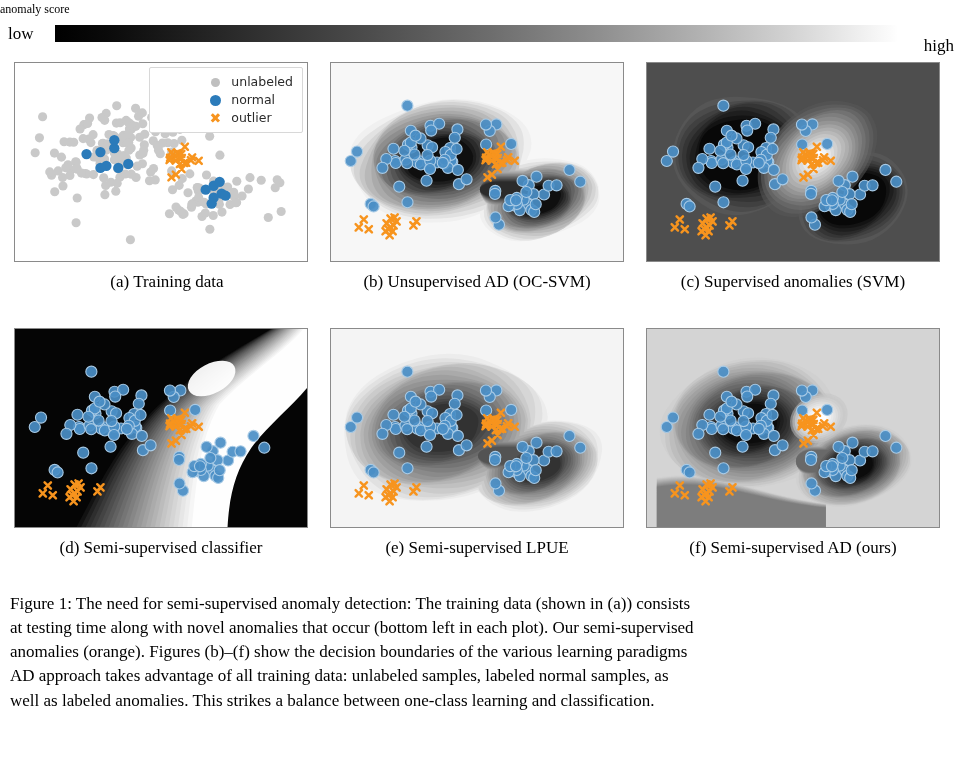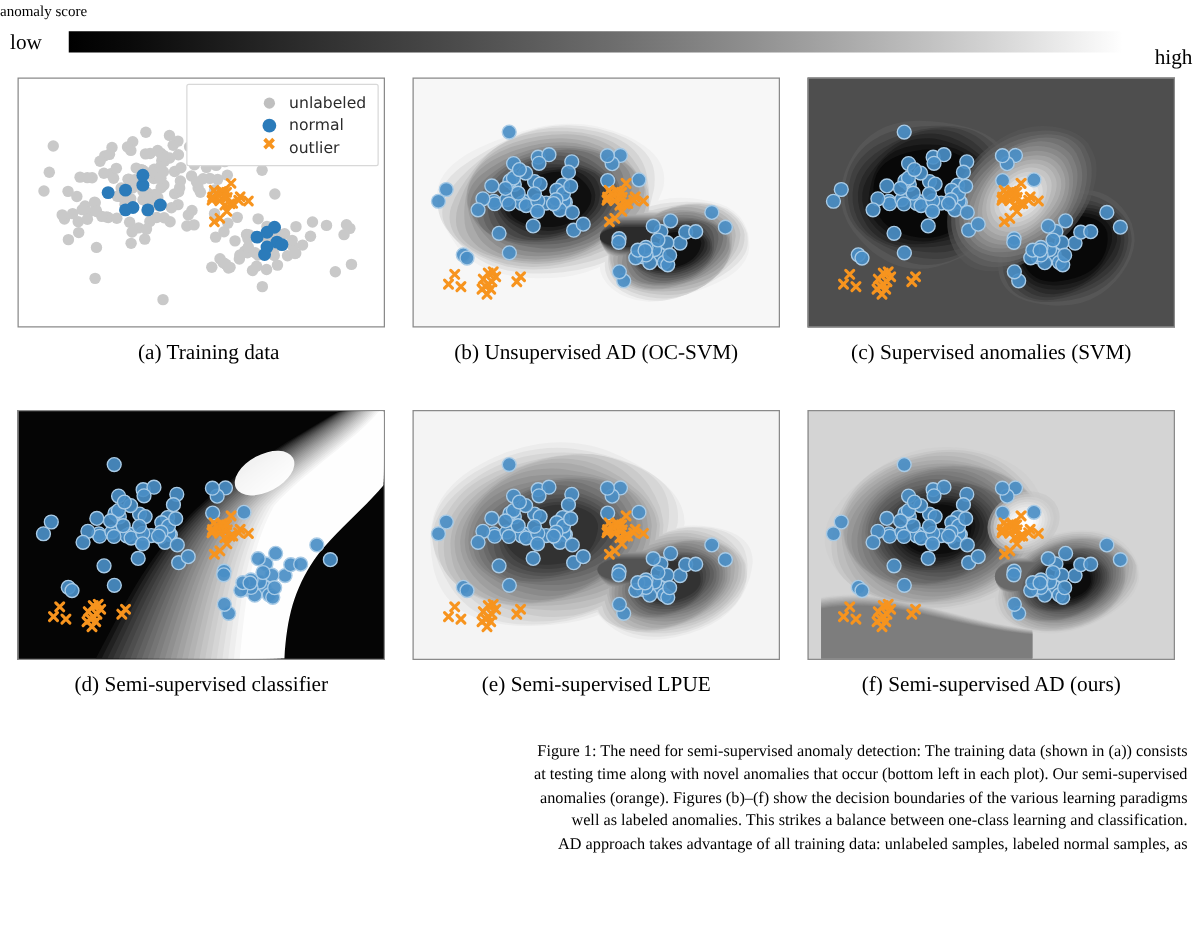--- a/index.html
+++ b/index.html
@@ -45,30 +45,30 @@
   #c-f{left:646px;top:538px;text-align:center;}
   .plotsvg{position:absolute;left:0;top:0;width:100%;height:100%;display:block;}
   
   #legend{
     position:absolute;right:4px;top:4px;
     background:#ffffff;border:1px solid #d8d8d8;border-radius:2px;
     padding:5px 9px 5px 7px;
     font-family:"DejaVu Sans",sans-serif;font-size:12.5px;color:#2b2b2b;
     line-height:1.45;
   }
-  .lg-row{display:flex;align-items:flex-start;white-space:nowrap;margin-left:48px;}
+  .lg-row{display:flex;align-items:center;white-space:nowrap;margin-left:48px;}
   .lg-mark{width:20px;text-align:center;margin-right:6px;display:inline-block;}
   .dotg{display:inline-block;width:9px;height:9px;border-radius:50%;background:#bfbfbf;vertical-align:middle;}
   .dotb{display:inline-block;width:11px;height:11px;border-radius:50%;background:#2b7bba;vertical-align:middle;}
   .xo{color:#f7941e;font-weight:bold;font-size:14px;line-height:1;}
   
   #figcap{
     position:absolute;left:10px;top:592px;width:940px;
-    font-family:"Liberation Serif",serif;font-size:13px;line-height:1.42;
-    text-align:right;
+    font-family:"Liberation Serif",serif;font-size:17px;line-height:1.42;
+    text-align:left;
   }
 </style>
 </head>
 <body>
 
 <div id="colorbar-area">
   <div id="cb-title">anomaly score</div>
   <div id="cb-low">low</div>
   <div id="cb-gradient"></div>
   <div id="cb-high">high</div>
@@ -1219,15 +1219,15 @@
         <path d="M56.8 162.8L63.2 169.2M63.2 162.8L56.8 169.2" stroke="#f7941e" stroke-width="2.5" stroke-linecap="round"></path>
       </g>
   </svg>
 </div>
 <div class="cap" id="c-f">(f) Semi-supervised AD (ours)</div>
 
 <div id="figcap">
   <div>Figure 1: The need for semi-supervised anomaly detection: The training data (shown in (a)) consists</div>
   <div>at testing time along with novel anomalies that occur (bottom left in each plot). Our semi-supervised</div>
   <div>anomalies (orange). Figures (b)–(f) show the decision boundaries of the various learning paradigms</div>
+  <div>AD approach takes advantage of all training data: unlabeled samples, labeled normal samples, as</div>
   <div>well as labeled anomalies. This strikes a balance between one-class learning and classification.</div>
-  <div>AD approach takes advantage of all training data: unlabeled samples, labeled normal samples, as</div>
 </div>
 
 </body></html>

